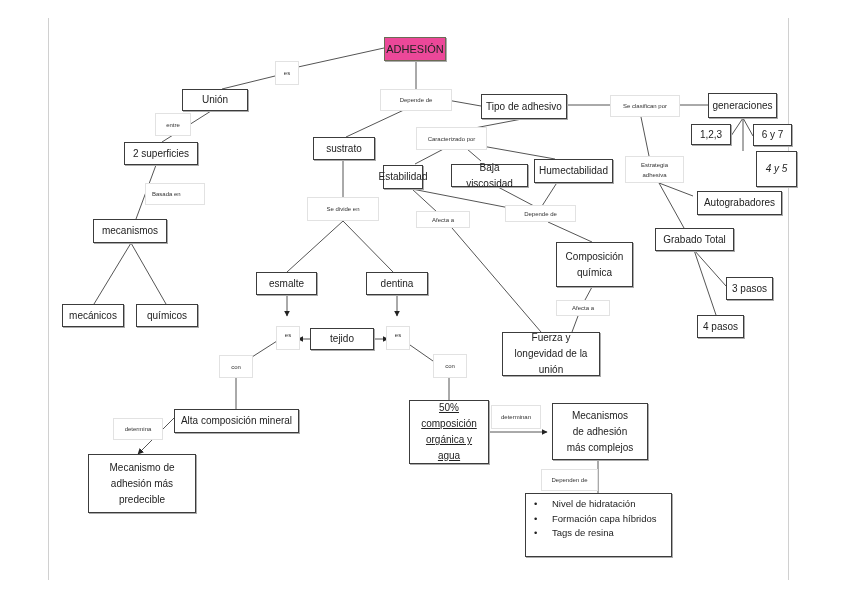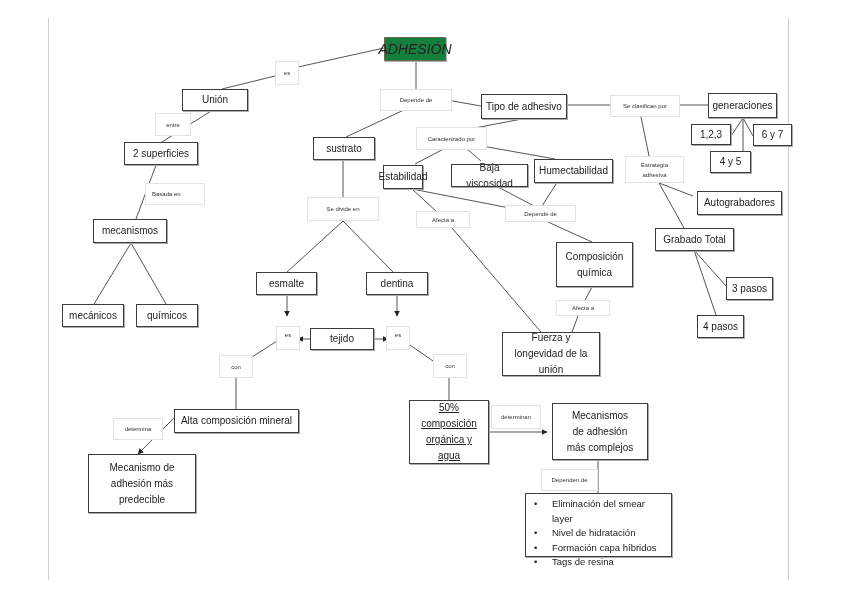--- a/index.html
+++ b/index.html
@@ -4,21 +4,21 @@
 <style>
   html, body { margin:0; padding:0; background:#ffffff; }
   body { width:848px; height:599px; position:relative; overflow:hidden;
          font-family:"Liberation Sans", sans-serif; color:#222; }
   .margin-line { position:absolute; top:18px; width:1px; height:562px; background:#d0d0d0; }
   #links { position:absolute; left:0; top:0; width:848px; height:599px; }
   .node { position:absolute; box-sizing:border-box; border:1.5px solid #3c3c3c;
           background:#fff; display:flex; align-items:center; justify-content:center;
           text-align:center; font-size:10px; line-height:16px; padding:1px 4px;
           box-shadow:1px 1px 0 #aaa; }
-  .node.root { background:#15803d; border-color:#6b6b55; font-size:14px;font-style:italic; }
+  .node.root { background:#ec4899; border-color:#6b6b55; font-size:11px; }
   .lbl { position:absolute; box-sizing:border-box; border:1px solid #e2e2e2;
          background:#fff; display:flex; align-items:center; justify-content:center;
          text-align:center; font-size:6px; line-height:10px; color:#333; padding:0 2px; }
   .bullets { position:absolute; box-sizing:border-box; border:1.5px solid #3c3c3c;
              background:#fff; font-size:9.5px; line-height:14.5px; padding:3px 6px 2px 8px;
              box-shadow:1px 1px 0 #aaa; }
   .bullets ul { margin:0; padding:0; list-style:none; }
   .bullets li { position:relative; padding-left:18px; }
   .bullets li::before { content:"\2022"; position:absolute; left:0; top:0; }
 </style>
@@ -119,37 +119,36 @@
 <div class="node" style="left:313px;top:137px;width:62px;height:23px;">sustrato</div>
 <div class="node" style="left:256px;top:272px;width:61px;height:23px;">esmalte</div>
 <div class="node" style="left:366px;top:272px;width:62px;height:23px;">dentina</div>
 <div class="node" style="left:310px;top:328px;width:64px;height:22px;">tejido</div>
 <div class="node" style="left:174px;top:409px;width:125px;height:24px;">Alta composición mineral</div>
 <div class="node" style="left:88px;top:454px;width:108px;height:59px;padding:2px 12px;">Mecanismo de adhesión más predecible</div>
 <div class="node" style="left:409px;top:400px;width:80px;height:64px;padding:2px 10px;text-decoration:underline;">50% composición orgánica y agua</div>
 <div class="node" style="left:552px;top:403px;width:96px;height:57px;padding:2px 12px;">Mecanismos de adhesión más complejos</div>
 <div class="bullets" style="left:525px;top:493px;width:147px;height:64px;">
   <ul>
-    <li>Eliminación del smear layer</li>
     <li>Nivel de hidratación</li>
     <li>Formación capa híbridos</li>
     <li>Tags de resina</li>
   </ul>
 </div>
 
 <div class="node" style="left:481px;top:94px;width:86px;height:25px;">Tipo de adhesivo</div>
 <div class="node" style="left:383px;top:165px;width:40px;height:24px;">Estabilidad</div>
 <div class="node" style="left:451px;top:164px;width:77px;height:23px;">Baja viscosidad</div>
 <div class="node" style="left:534px;top:159px;width:79px;height:24px;">Humectabilidad</div>
 <div class="node" style="left:556px;top:242px;width:77px;height:45px;padding:2px 10px;">Composición química</div>
 <div class="node" style="left:502px;top:332px;width:98px;height:44px;padding:2px 4px;">Fuerza y longevidad de la unión</div>
 
 <div class="node" style="left:708px;top:93px;width:69px;height:25px;">generaciones</div>
 <div class="node" style="left:691px;top:124px;width:40px;height:21px;">1,2,3</div>
-<div class="node" style="left:710px;top:151px;width:41px;height:22px;">4 y 5</div>
+<div class="node" style="left:756px;top:151px;width:41px;height:36px;font-style:italic;">4 y 5</div>
 <div class="node" style="left:753px;top:124px;width:39px;height:22px;">6 y 7</div>
 <div class="node" style="left:697px;top:191px;width:85px;height:24px;">Autograbadores</div>
 <div class="node" style="left:655px;top:228px;width:79px;height:23px;">Grabado Total</div>
 <div class="node" style="left:726px;top:277px;width:47px;height:23px;">3 pasos</div>
 <div class="node" style="left:697px;top:315px;width:47px;height:23px;">4 pasos</div>
 
 <div class="lbl" style="left:275px;top:61px;width:24px;height:24px;">es</div>
 <div class="lbl" style="left:155px;top:113px;width:36px;height:23px;">entre</div>
 <div class="lbl" style="left:145px;top:183px;width:60px;height:22px;justify-content:flex-start;padding-left:6px;">Basada en</div>
 <div class="lbl" style="left:380px;top:89px;width:72px;height:22px;">Depende de</div>

